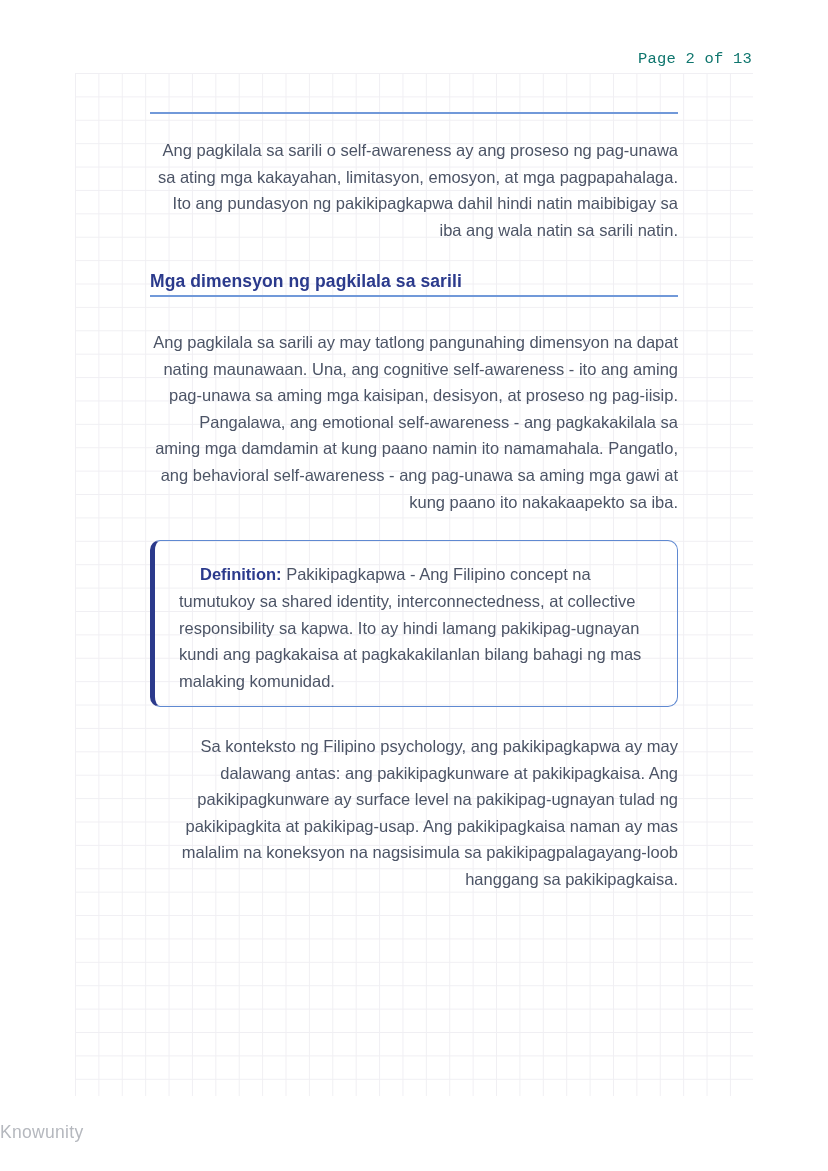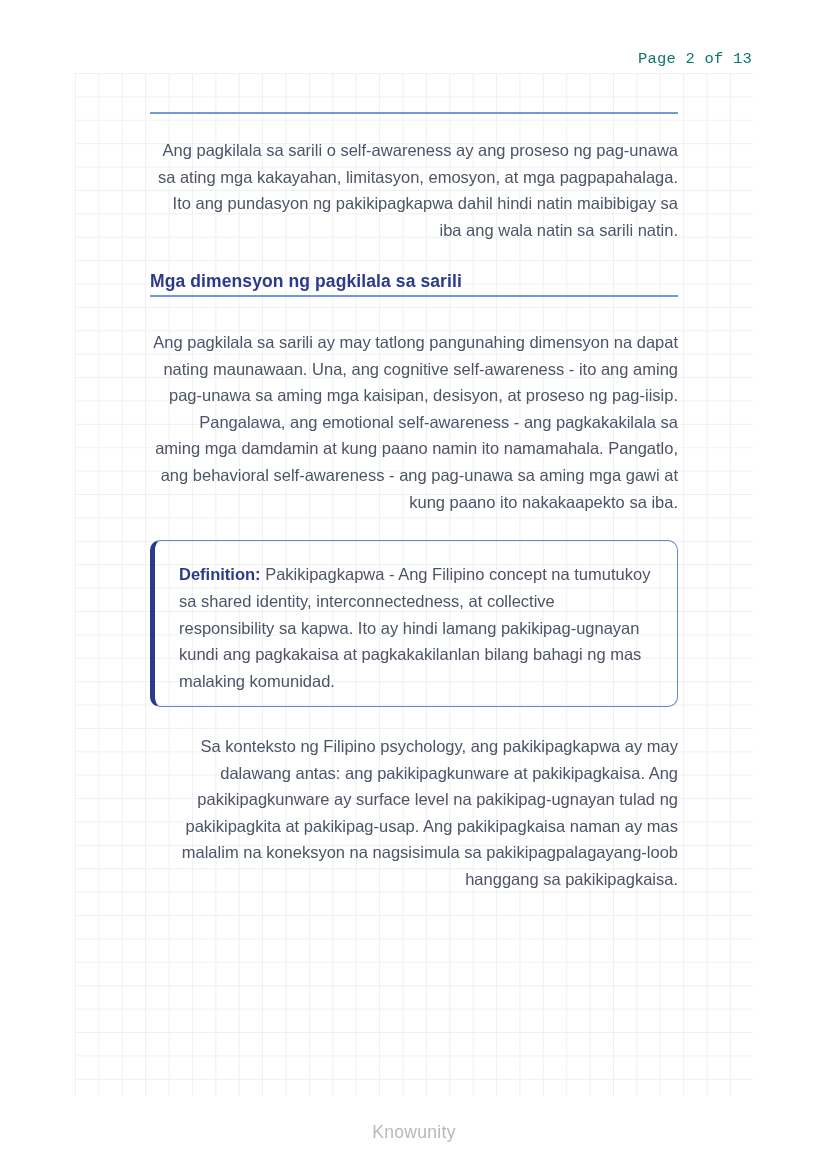--- a/index.html
+++ b/index.html
@@ -79,27 +79,28 @@
     background: transparent;
   }
   .definition-text {
     font-size: 16.5px;
     line-height: 26.8px;
     color: #4c5466;
   }
   .definition-label {
     font-weight: bold;
     color: #2b3a8c;
+    margin-left: 21px;
   }
   .footer-brand {
     position: absolute;
     top: 1122px;
     left: 0;
     width: 828px;
-    text-align: center;
+    text-align: left;
     font-size: 17.5px;
     color: #b5b8be;
     letter-spacing: 0.3px;
   }
 </style>
 </head>
 <body>
 
 <div class="page">
 

